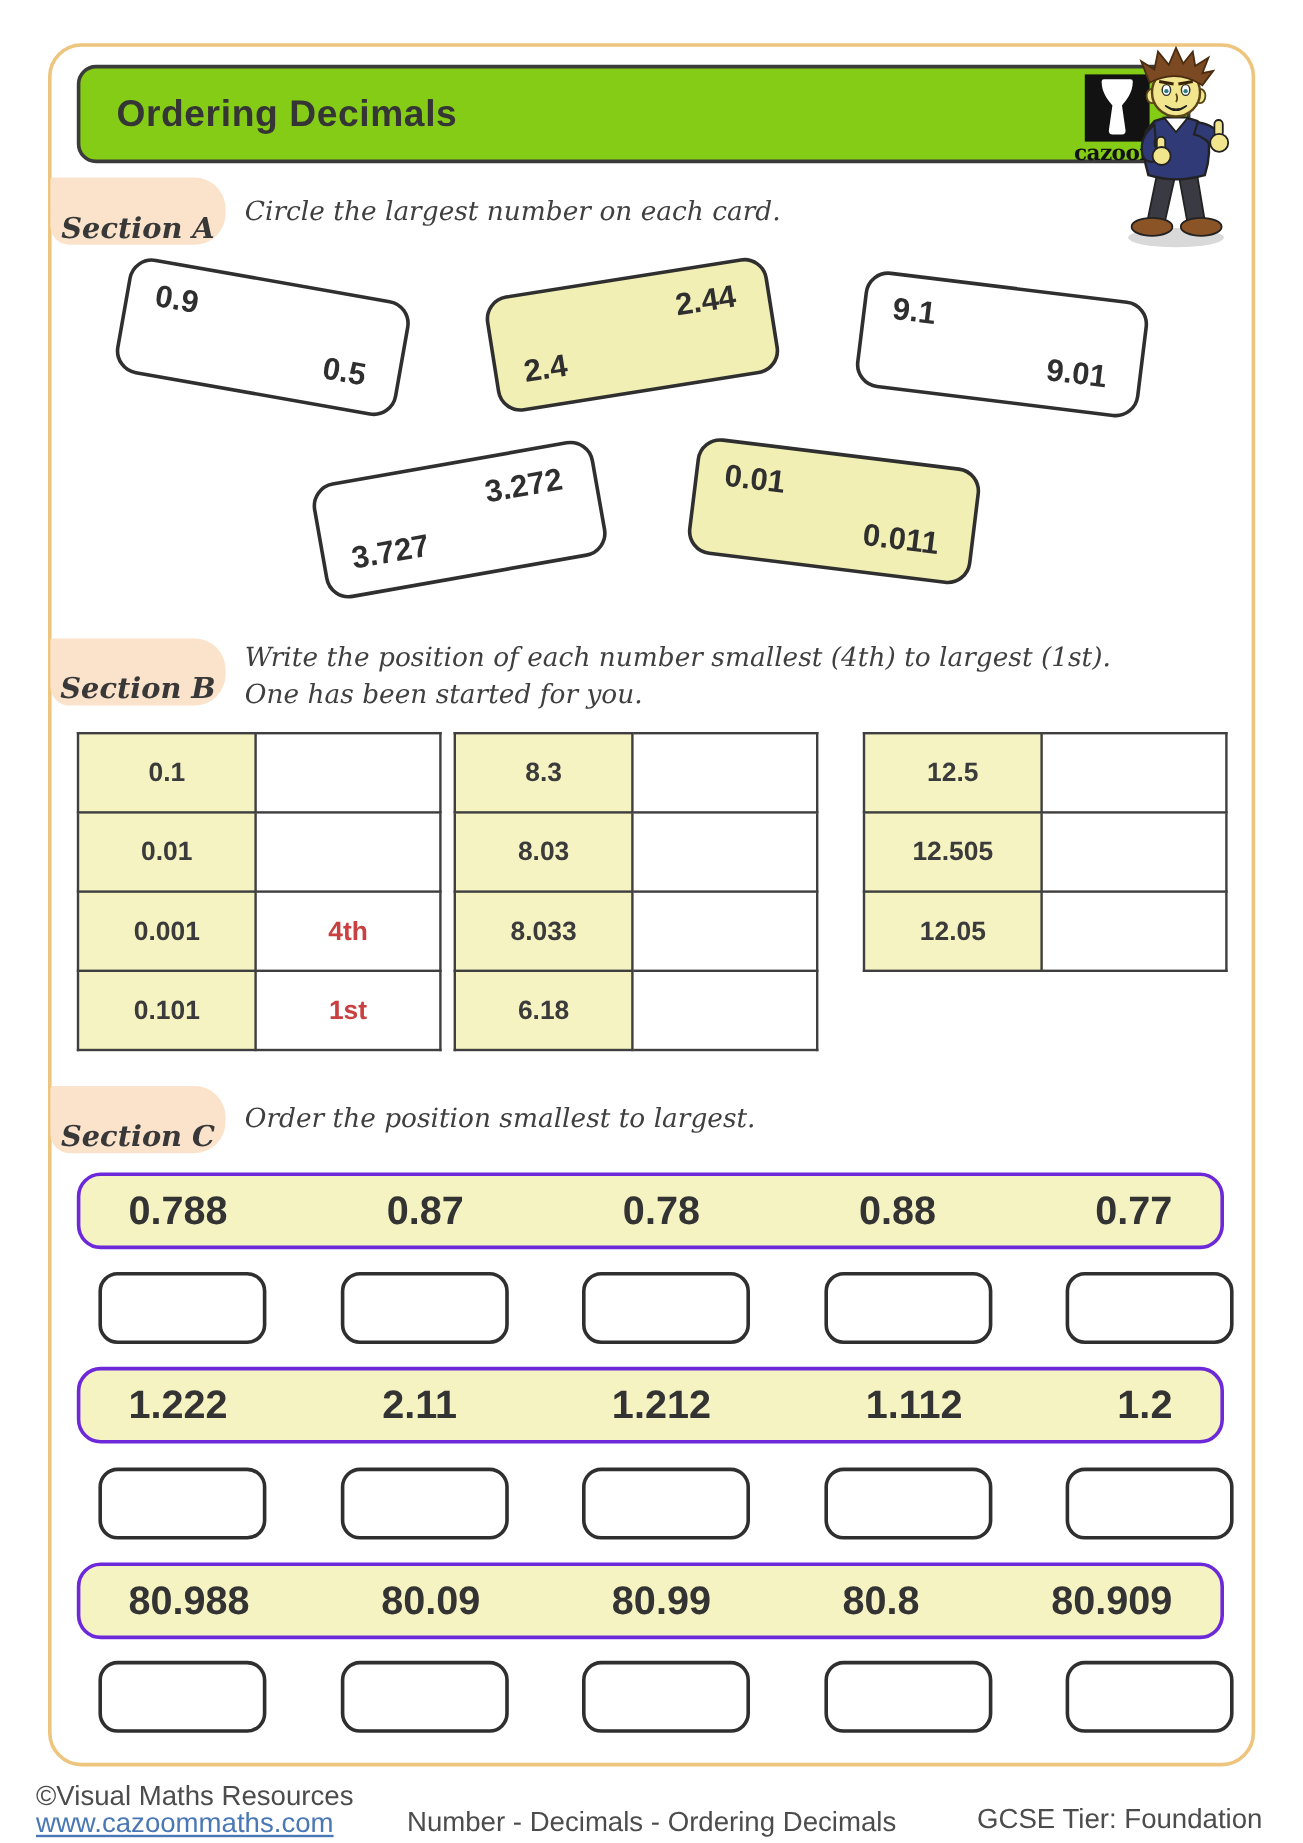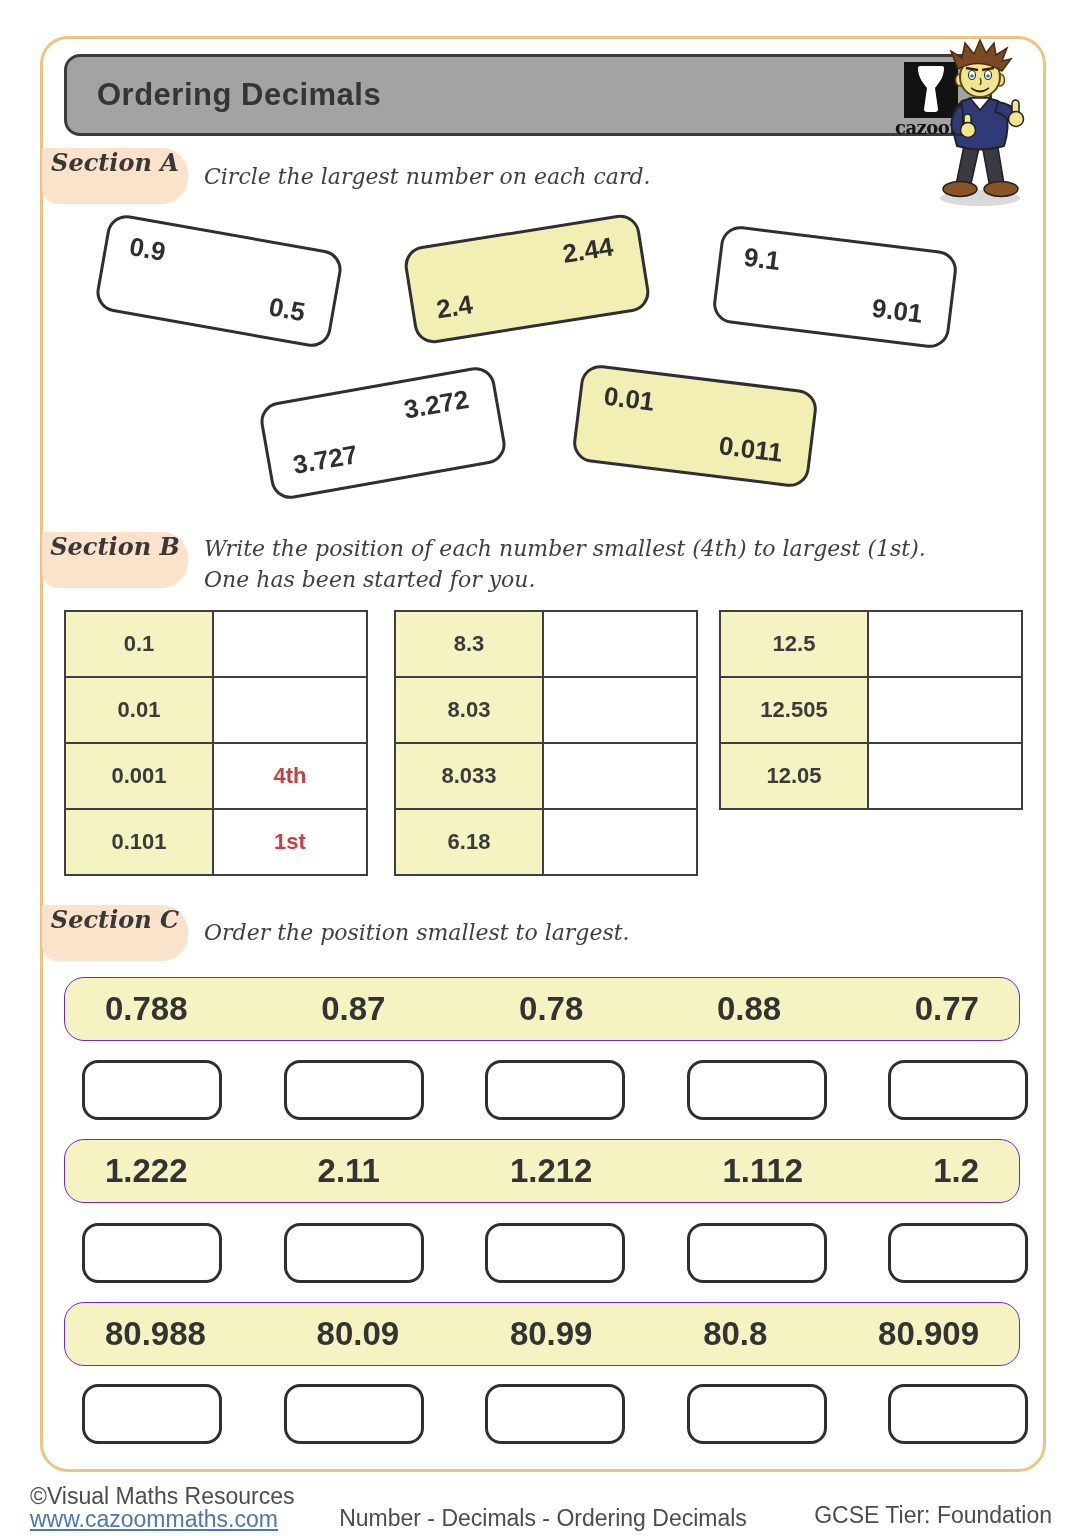--- a/index.html
+++ b/index.html
@@ -12,30 +12,30 @@
     --link:#4a77b5;
     --gray:#4c4c4c;
   }
   html,body{margin:0;padding:0;background:#fff;}
   .page{position:relative;width:1086px;height:1536px;background:#fff;overflow:hidden;
         font-family:"Liberation Sans",sans-serif;color:var(--ink);}
   .page-border{position:absolute;left:40px;top:36px;width:1000px;height:1430px;
         border:3px solid var(--gold);border-radius:28px;}
   
   .title-box{position:absolute;left:64px;top:54px;width:928px;height:82px;box-sizing:border-box;
-        border:3px solid var(--ink);border-radius:16px;background:#a3a3a3;}
+        border:3px solid var(--ink);border-radius:16px;background:#84cc16;}
   .title-box h1{position:absolute;left:30px;top:50%;transform:translateY(-50%);margin:0;
         font-size:31px;font-weight:bold;letter-spacing:.5px;color:#353535;}
   .logo{position:absolute;right:22px;top:5px;width:72px;text-align:center;}
   .logo-square{width:54px;height:56px;background:#121212;margin:0 auto;display:flex;align-items:center;justify-content:center;}
   .logo-text{font-family:"DejaVu Serif",serif;font-weight:bold;font-size:18px;color:#121212;margin-top:-1px;letter-spacing:-0.5px;}
   .mascot{position:absolute;left:922px;top:38px;width:118px;height:172px;}
   
   .pill{position:absolute;left:42px;width:146px;height:56px;background:var(--peach);
-        border-radius:2px 26px 26px 16px;display:flex;align-items:flex-start;justify-content:center;}
+        border-radius:2px 26px 26px 16px;display:flex;align-items:flex-end;justify-content:center;}
   .pill span{font-family:"DejaVu Serif",serif;font-style:italic;font-weight:bold;font-size:24px;color:#383838;}
   .pillA{top:148px}.pillB{top:532px}.pillC{top:905px}
   .instr{position:absolute;left:204px;font-family:"DejaVu Serif",serif;font-style:italic;
         font-size:22px;color:#3f3f3f;white-space:nowrap;}
   .instrA{top:164px}.instrB1{top:536px}.instrB2{top:567px}.instrC{top:920px}
   
   .card{position:absolute;width:238px;height:98px;box-sizing:border-box;background:#fff;
         border:3px solid #2f2f2f;border-radius:20px;}
   .card.yellow{background:var(--card-yellow);}
   .card span{position:absolute;font-size:26px;font-weight:bold;color:#2f2f2f;}
@@ -43,28 +43,28 @@
   .card2{left:408px;top:230px;transform:rotate(-9deg);}
   .card3{left:716px;top:238px;transform:rotate(7deg);}
   .card4{left:264px;top:384px;transform:rotate(-10deg);}
   .card5{left:576px;top:377px;transform:rotate(7deg);}
   .tilt-cw .n1{left:22px;top:12px}
   .tilt-cw .n2{right:26px;bottom:14px}
   .tilt-ccw .n1{left:22px;bottom:14px}
   .tilt-ccw .n2{right:26px;top:12px}
   
   .btable{position:absolute;top:610px;border-collapse:collapse;}
-  .t1{left:64px}.t2{left:394px}.t3{left:719px}
+  .t1{left:64px}.t2{left:378px}.t3{left:719px}
   .btable td{border:2px solid #3f3f3f;height:64px;padding:0;text-align:center;
         font-weight:bold;font-size:22px;}
   .btable td.num{width:146px;background:var(--table-yellow);color:#3b3b3b;}
   .btable td.ans{width:152px;background:#fff;color:var(--red);}
   
   .cbar{position:absolute;left:64px;width:956px;height:64px;box-sizing:border-box;
-        background:var(--table-yellow);border:1px solid #6d28d9;border-radius:20px;
+        background:var(--table-yellow);border:3px solid #6d28d9;border-radius:20px;
         display:flex;align-items:center;justify-content:space-between;padding:0 40px;
         font-size:33px;font-weight:bold;color:#333;}
   .cbar1{top:977px}.cbar2{top:1139px}.cbar3{top:1302px}
   .boxrow{position:absolute;left:82px;width:946px;display:flex;justify-content:space-between;}
   .boxrow1{top:1060px}.boxrow2{top:1223px}.boxrow3{top:1384px}
   .abox{width:140px;height:60px;box-sizing:border-box;border:3px solid #2f2f2f;border-radius:16px;background:#fff;}
   
   .footer span,.footer a{position:absolute;font-size:23px;color:var(--gray);}
   .f-copy{left:30px;top:1483px;}
   .f-link{left:30px;top:1506px;color:var(--link)!important;text-decoration:underline;cursor:pointer;}

